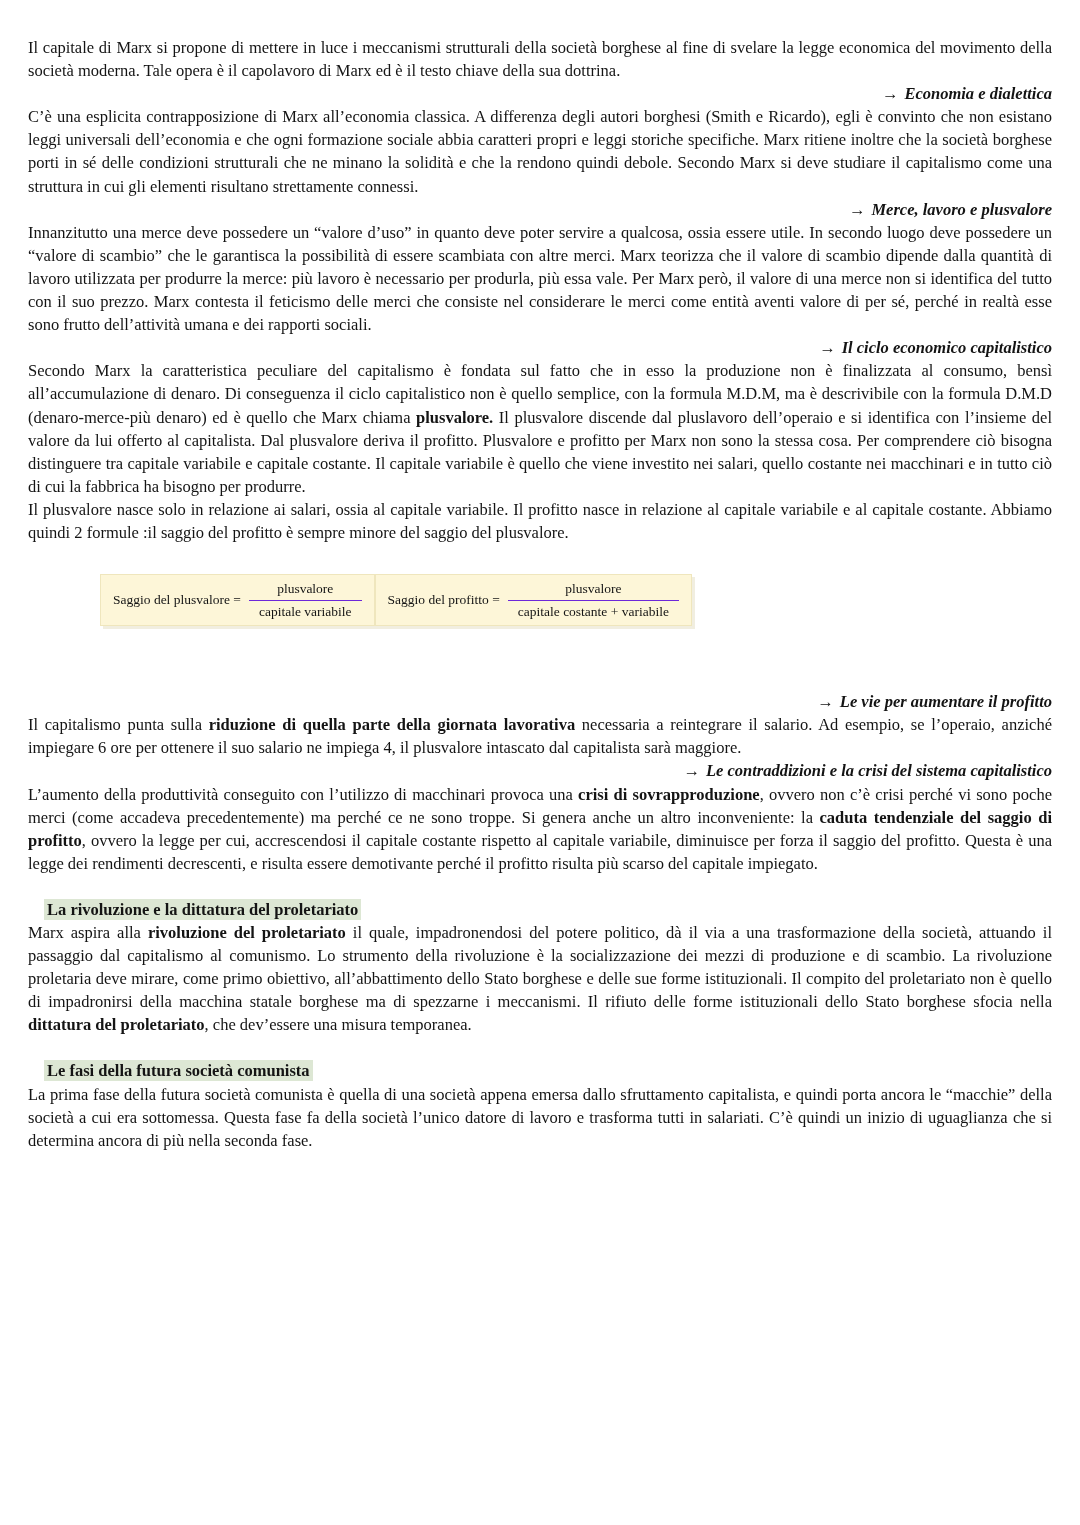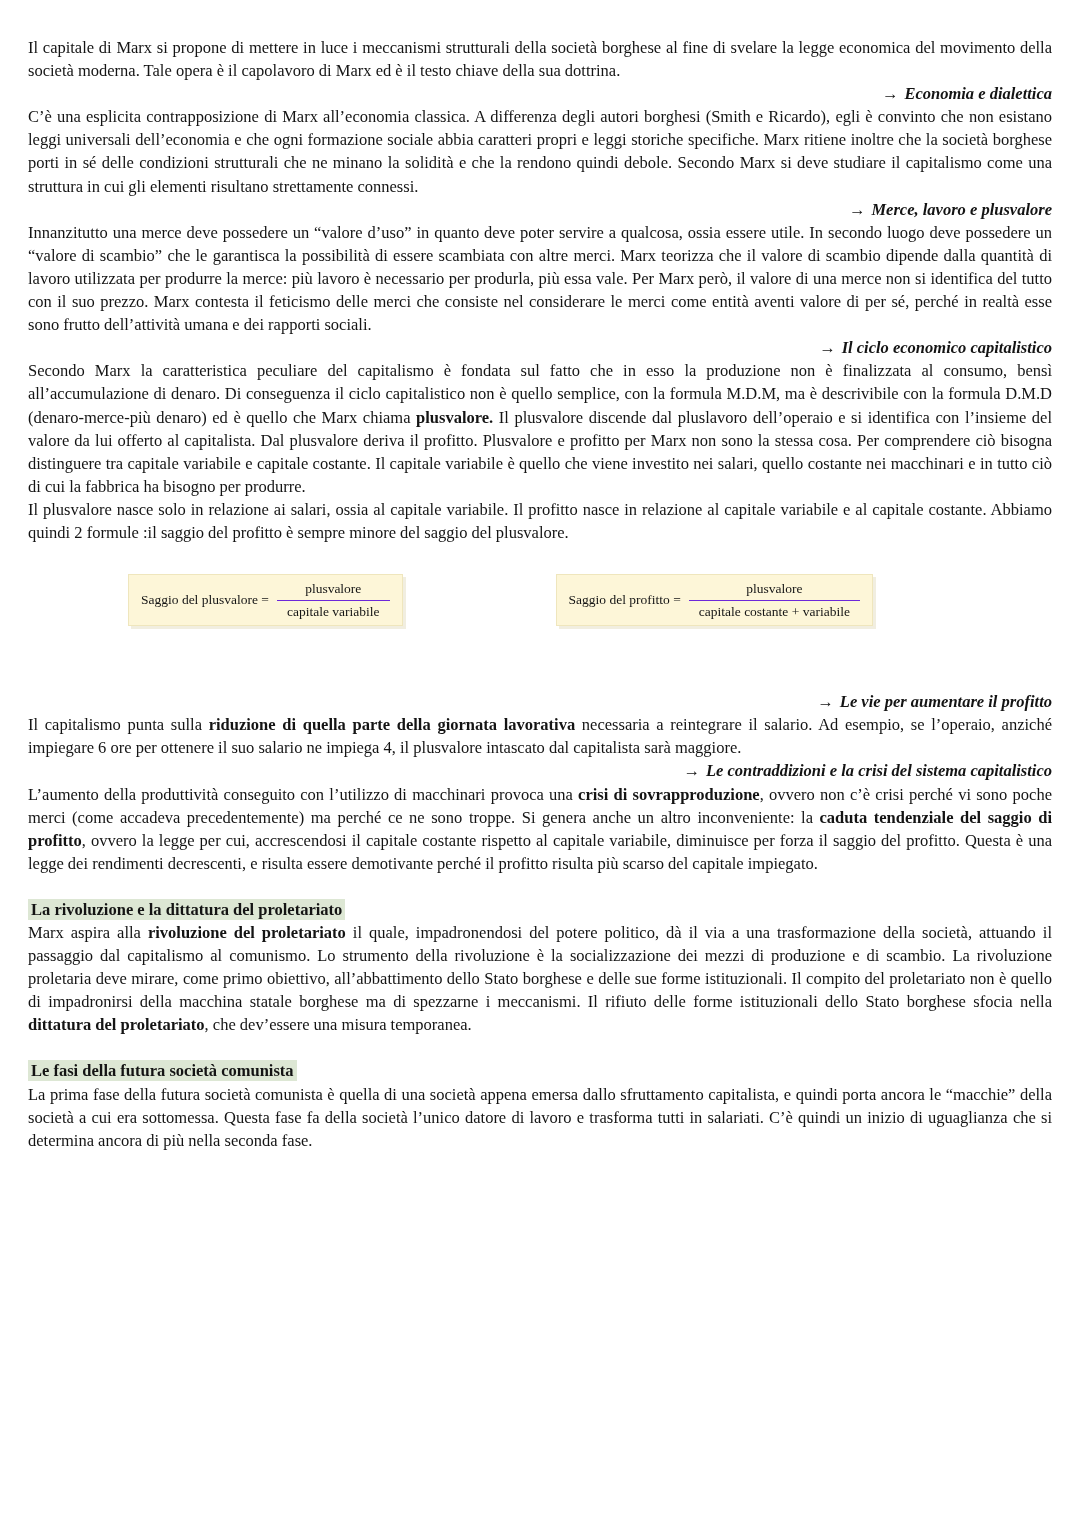--- a/index.html
+++ b/index.html
@@ -29,20 +29,21 @@
     margin-right: 6px;
   }
   .hl-heading {
     margin-top: 23px !important;
     text-align: left;
   }
   .hl-heading .hl {
     background: #dde7d4;
     font-weight: bold;
     padding: 1px 3px;
+    margin-left: 16px;
   }
   .formula-row {
     display: flex;
     align-items: center;
     margin: 30px 0 64px 0;
     text-align: left;
   }
   .formula-box {
     display: flex;
     align-items: center;
@@ -50,22 +51,22 @@
     border: 1px solid #efe6bd;
     box-shadow: 3px 3px 0 #f1eee0;
     padding: 5px 12px;
     font-size: 13.5px;
     line-height: 1.3;
   }
   .formula-box .flabel { margin-right: 8px; white-space: nowrap; }
   .fraction { display: inline-block; text-align: center; }
   .fraction .num { display: block; padding: 0 10px 2px 10px; }
   .fraction .den { display: block; border-top: 1px solid #6d28d9; padding: 2px 10px 0 10px; }
-  .formula-box:first-child { margin-left: 100px; }
-  .formula-box + .formula-box { margin-left: 153px; }
+  .formula-box:first-child { margin-left: 72px; }
+  .formula-box + .formula-box { }
 </style>
 </head>
 <body>
 
 <div id="doc">
     <p><span>Il capitale di Marx si propone di mettere in luce i meccanismi strutturali della società borghese al fine di svelare la legge economica del movimento della società moderna. Tale opera è il capolavoro di Marx ed è il testo chiave della sua dottrina.</span></p>
     <p class="arrow-heading"><span class="arrow">→</span><span>Economia e dialettica</span></p>
     <p><span>C’è una esplicita contrapposizione di Marx all’economia classica. A differenza degli autori borghesi (Smith e Ricardo), egli è convinto che non esistano leggi universali dell’economia e che ogni formazione sociale abbia caratteri propri e leggi storiche specifiche. Marx ritiene inoltre che la società borghese porti in sé delle condizioni strutturali che ne minano la solidità e che la rendono quindi debole. Secondo Marx si deve studiare il capitalismo come una struttura in cui gli elementi risultano strettamente connessi.</span></p>
     <p class="arrow-heading"><span class="arrow">→</span><span>Merce, lavoro e plusvalore</span></p>
     <p><span>Innanzitutto una merce deve possedere un “valore d’uso” in quanto deve poter servire a qualcosa, ossia essere utile. In secondo luogo deve possedere un “valore di scambio” che le garantisca la possibilità di essere scambiata con altre merci. Marx teorizza che il valore di scambio dipende dalla quantità di lavoro utilizzata per produrre la merce: più lavoro è necessario per produrla, più essa vale. Per Marx però, il valore di una merce non si identifica del tutto con il suo prezzo. Marx contesta il feticismo delle merci che consiste nel considerare le merci come entità aventi valore di per sé, perché in realtà esse sono frutto dell’attività umana e dei rapporti sociali.</span></p>

